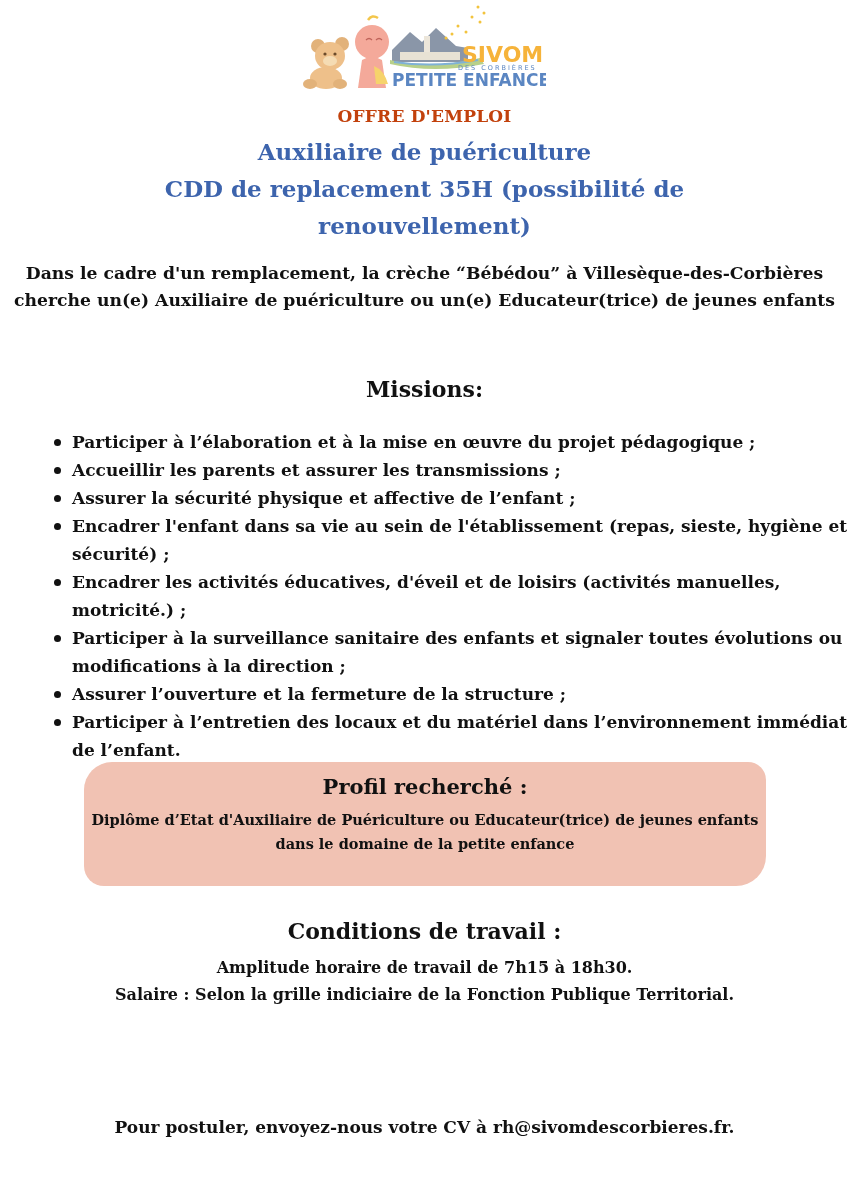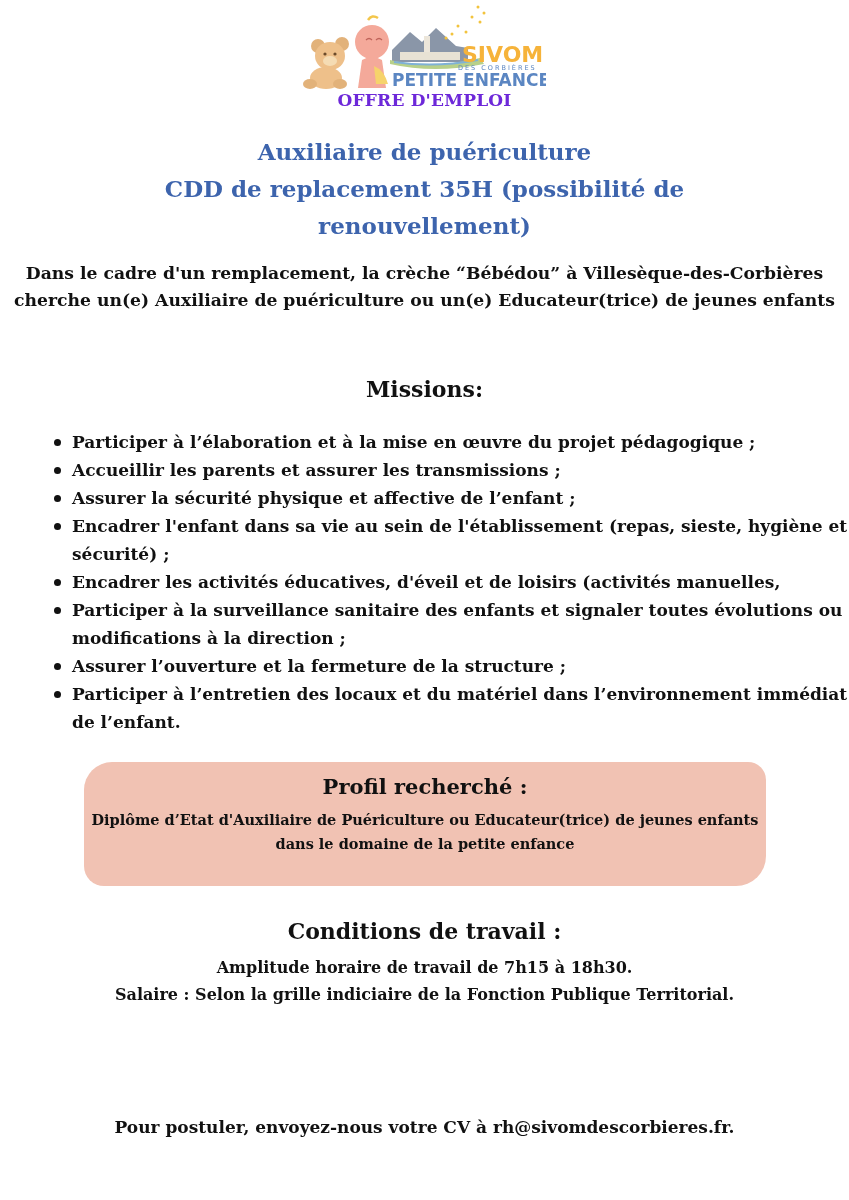--- a/index.html
+++ b/index.html
@@ -6,21 +6,21 @@
   body {
     width: 849px; height: 1200px; position: relative; overflow: hidden;
     font-family: "DejaVu Serif", serif; color: #111111;
   }
   .logo {
     position: absolute; left: 296px; top: 4px; width: 250px; height: 86px;
   }
   .logo svg { width: 100%; height: 100%; display: block; }
   .center { position: absolute; left: 0; width: 849px; text-align: center; }
   .offer-label {
-    top: 90px; font-size: 17px; font-weight: bold; color: #6d28d9; letter-spacing: 0.2px;
+    top: 106px; font-size: 17px; font-weight: bold; color: #c2410c; letter-spacing: 0.2px;
   }
   .job-title {
     font-size: 23px; font-weight: bold; color: #3d64ad; line-height: 37px;
   }
   .intro {
     top: 260px; font-size: 17.2px; line-height: 27px; font-weight: bold;
   }
   .section-heading {
     font-size: 22px; font-weight: bold;
   }
@@ -135,20 +135,21 @@
     <span>Assurer la sécurité physique et affective de l’enfant ;</span>
   </li>
   <li>
     <span class="bullet"></span>
     <span class="line">Encadrer l'enfant dans sa vie au sein de l'établissement (repas, sieste, hygiène et</span>
     <span class="line">sécurité) ;</span>
   </li>
   <li>
     <span class="bullet"></span>
     <span class="line">Encadrer les activités éducatives, d'éveil et de loisirs (activités manuelles,</span>
+    <span class="line">motricité.) ;</span>
   </li>
   <li>
     <span class="bullet"></span>
     <span class="line">Participer à la surveillance sanitaire des enfants et signaler toutes évolutions ou</span>
     <span class="line">modifications à la direction ;</span>
   </li>
   <li>
     <span class="bullet"></span>
     <span>Assurer l’ouverture et la fermeture de la structure ;</span>
   </li>

